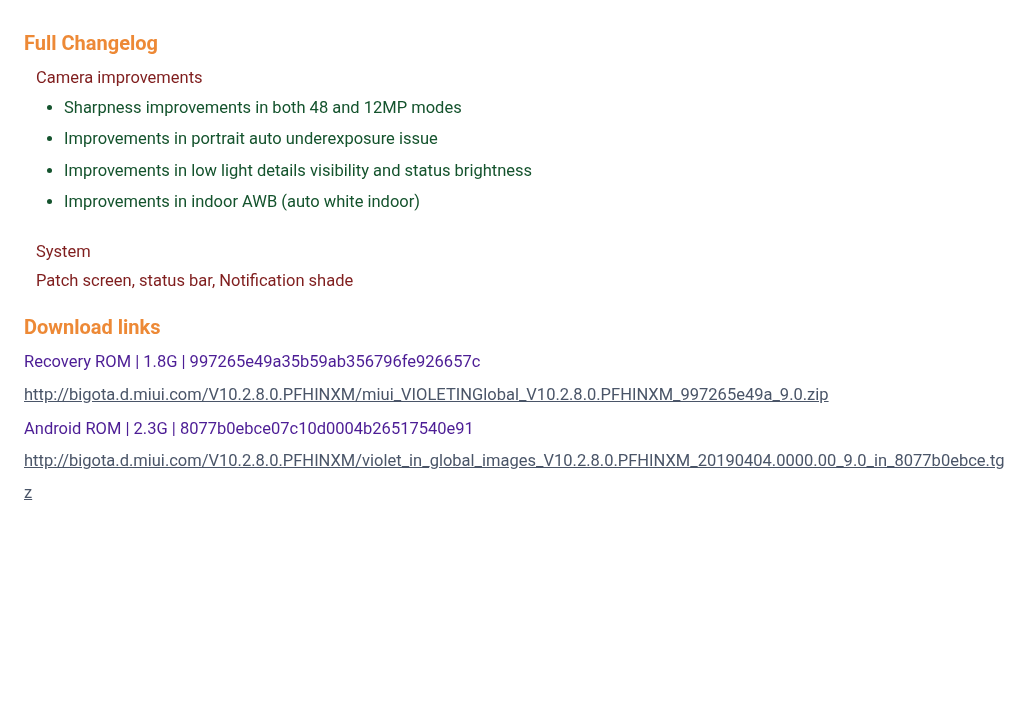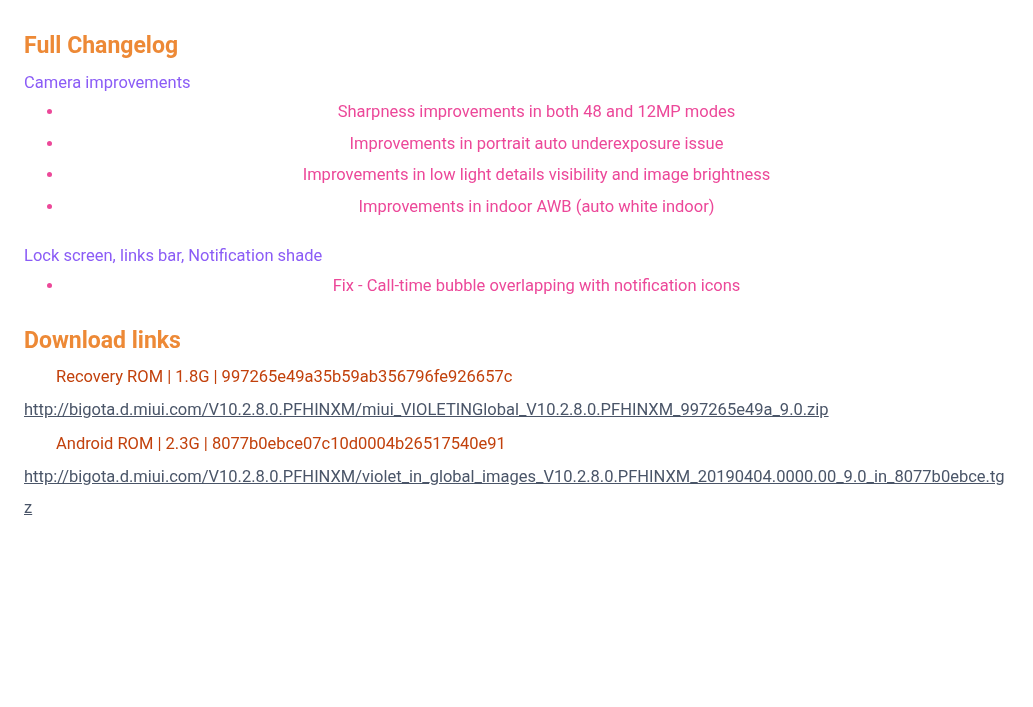--- a/index.html
+++ b/index.html
@@ -11,45 +11,44 @@
       font-family: -apple-system, BlinkMacSystemFont, "Segoe UI", Roboto, "Helvetica Neue", Arial, sans-serif;
       background: #ffffff;
       padding: 28px 24px;
       color: #4a5568;
       font-size: 16.5px;
       line-height: 1.55;
     }
     .heading {
       color: #ed8936;
       font-weight: 700;
-      font-size: 23px;
+      font-size: 20px;
       margin-bottom: 6px;
     }
     .subheading {
-      color: #8b5cf6;
+      color: #7f1d1d;
       margin-top: 4px;
       margin-bottom: 4px;
+      margin-left: 12px;
     }
     ul {
       list-style-type: disc;
       padding-left: 40px;
       margin-bottom: 24px;
     }
     li {
-      color: #ec4899;
+      color: #14532d;
       margin-bottom: 6px;
-      text-align: center;
     }
     .section-gap {
       margin-top: 18px;
     }
     .download-line {
-      color: #c2410c;
+      color: #4c1d95;
       margin-bottom: 4px;
-      margin-left: 32px;
     }
     .link {
       color: #4a5568;
       text-decoration: underline;
       word-break: break-all;
       display: inline;
     }
     .link-wrap {
       margin-bottom: 6px;
       line-height: 1.9;
@@ -58,33 +57,31 @@
 </head>
 <body>
 
 <div class="heading">Full Changelog</div>
 
 <div>
   <div class="subheading">Camera improvements</div>
   <ul>
     <li>Sharpness improvements in both 48 and 12MP modes</li>
     <li>Improvements in portrait auto underexposure issue</li>
-    <li>Improvements in low light details visibility and image brightness</li>
+    <li>Improvements in low light details visibility and status brightness</li>
     <li>Improvements in indoor AWB (auto white indoor)</li>
   </ul>
 </div>
 
 <div>
+  <div class="subheading">System</div>
 </div>
 
 <div>
-  <div class="subheading">Lock screen, links bar, Notification shade</div>
-  <ul>
-    <li>Fix - Call-time bubble overlapping with notification icons</li>
-  </ul>
+  <div class="subheading">Patch screen, status bar, Notification shade</div>
 </div>
 
 <div class="heading section-gap">Download links</div>
 
 <div class="download-line">Recovery ROM | 1.8G | 997265e49a35b59ab356796fe926657c</div>
 <div class="link-wrap">
   <a href="#" class="link">http://bigota.d.miui.com/V10.2.8.0.PFHINXM/miui_VIOLETINGlobal_V10.2.8.0.PFHINXM_997265e49a_9.0.zip</a>
 </div>
 
 <div class="download-line">Android ROM | 2.3G | 8077b0ebce07c10d0004b26517540e91</div>

